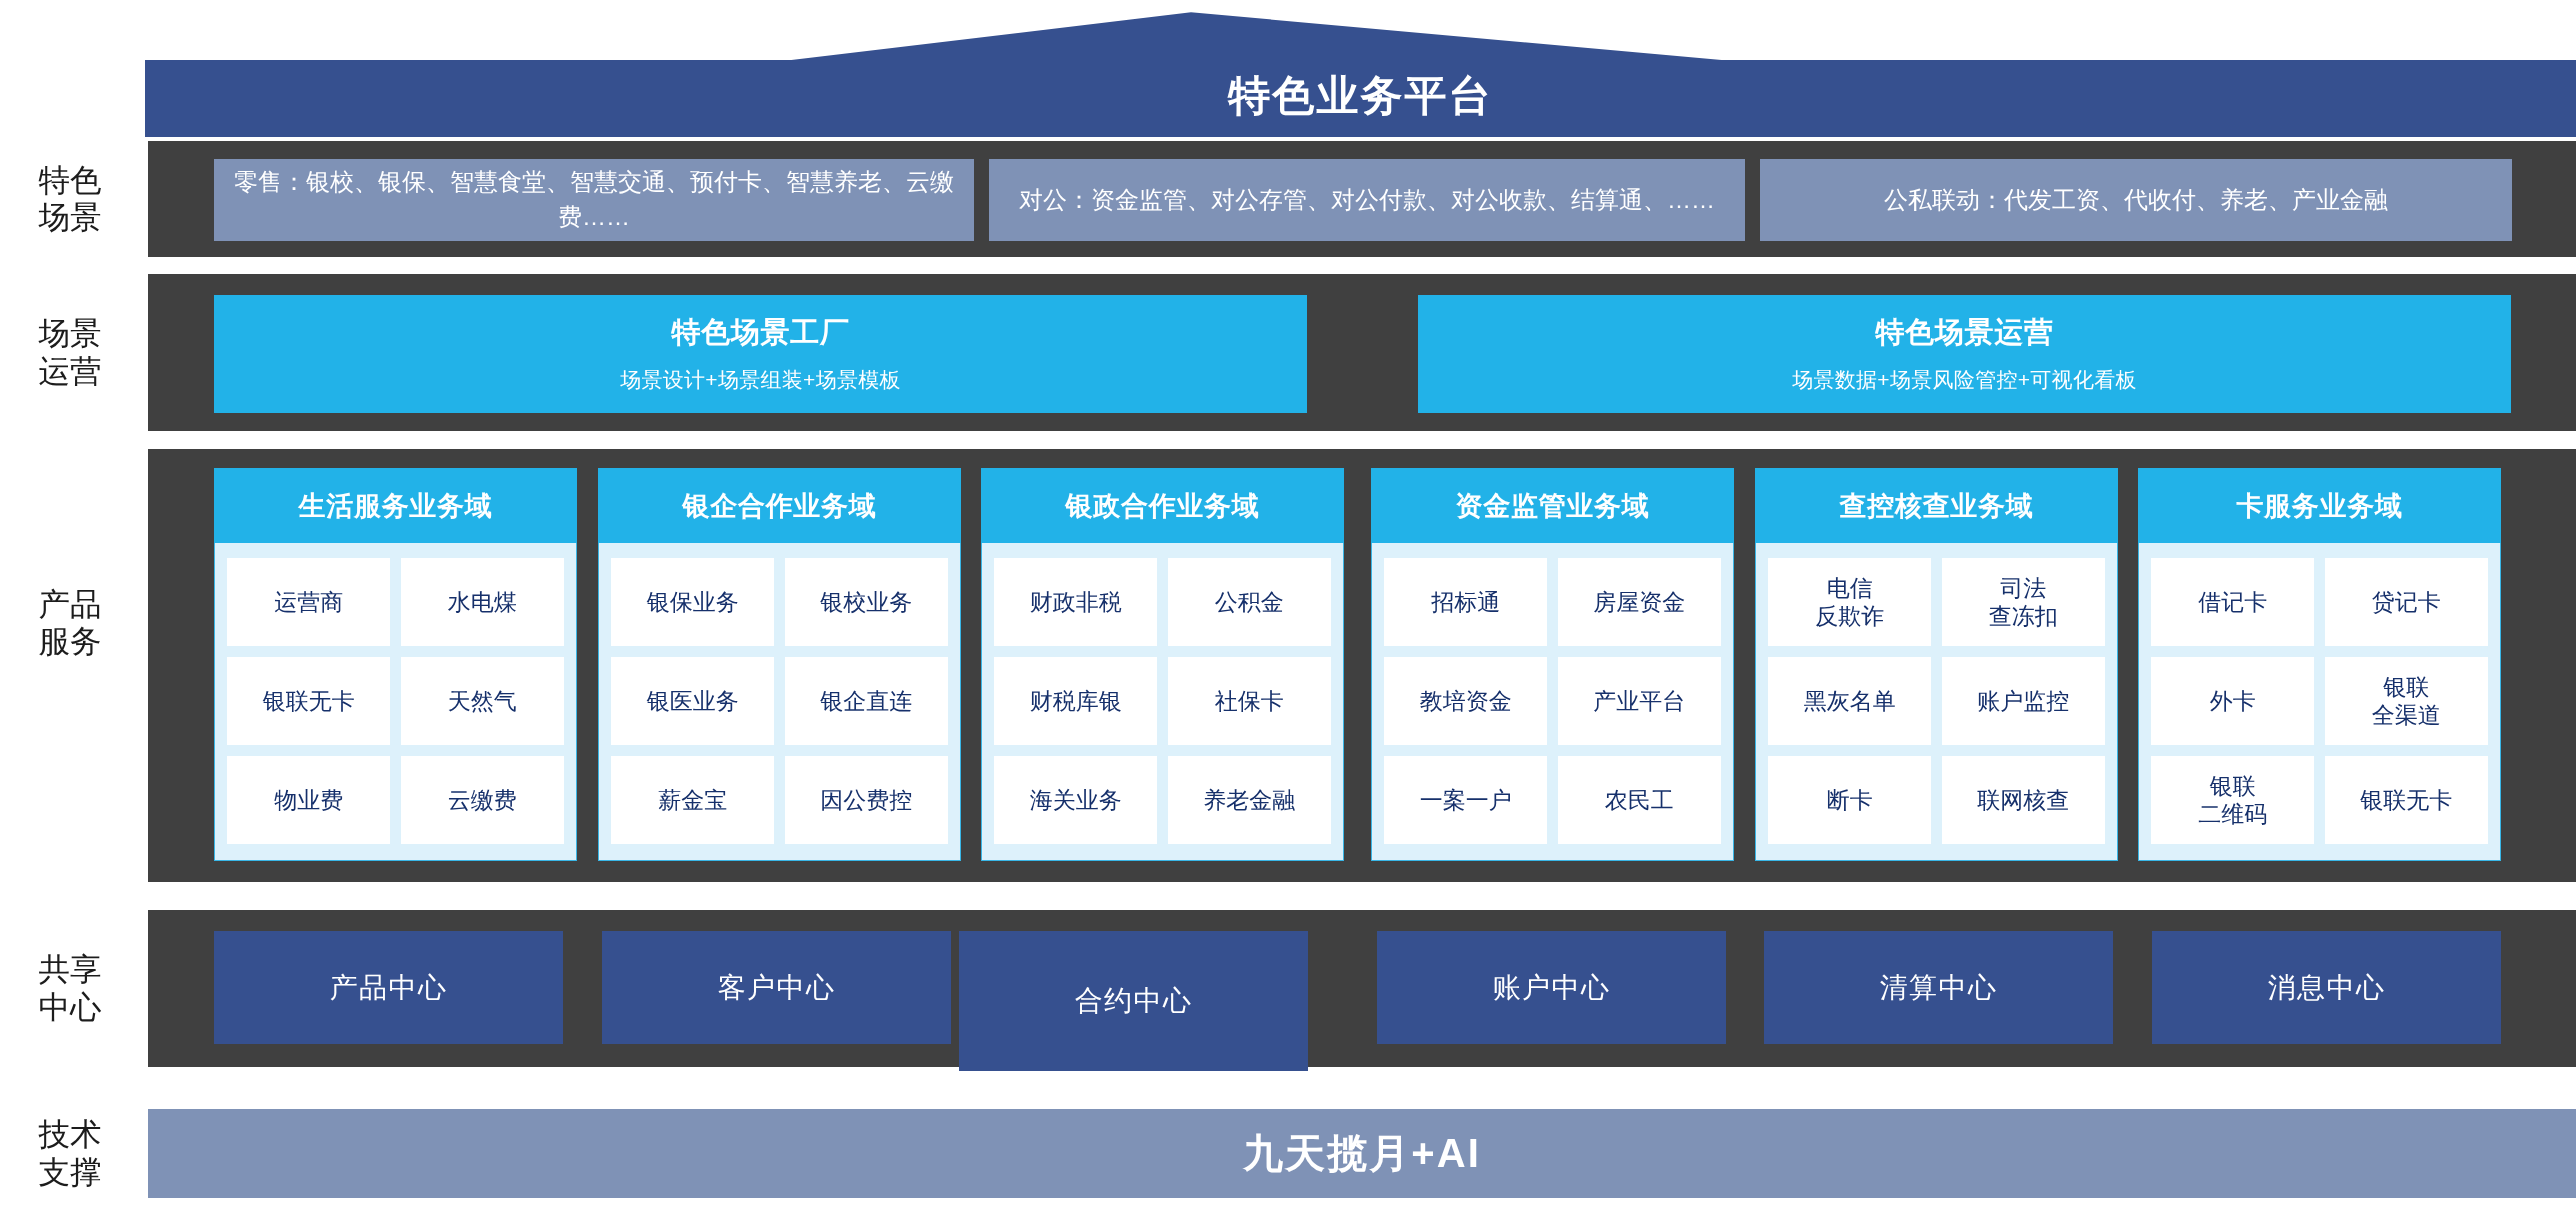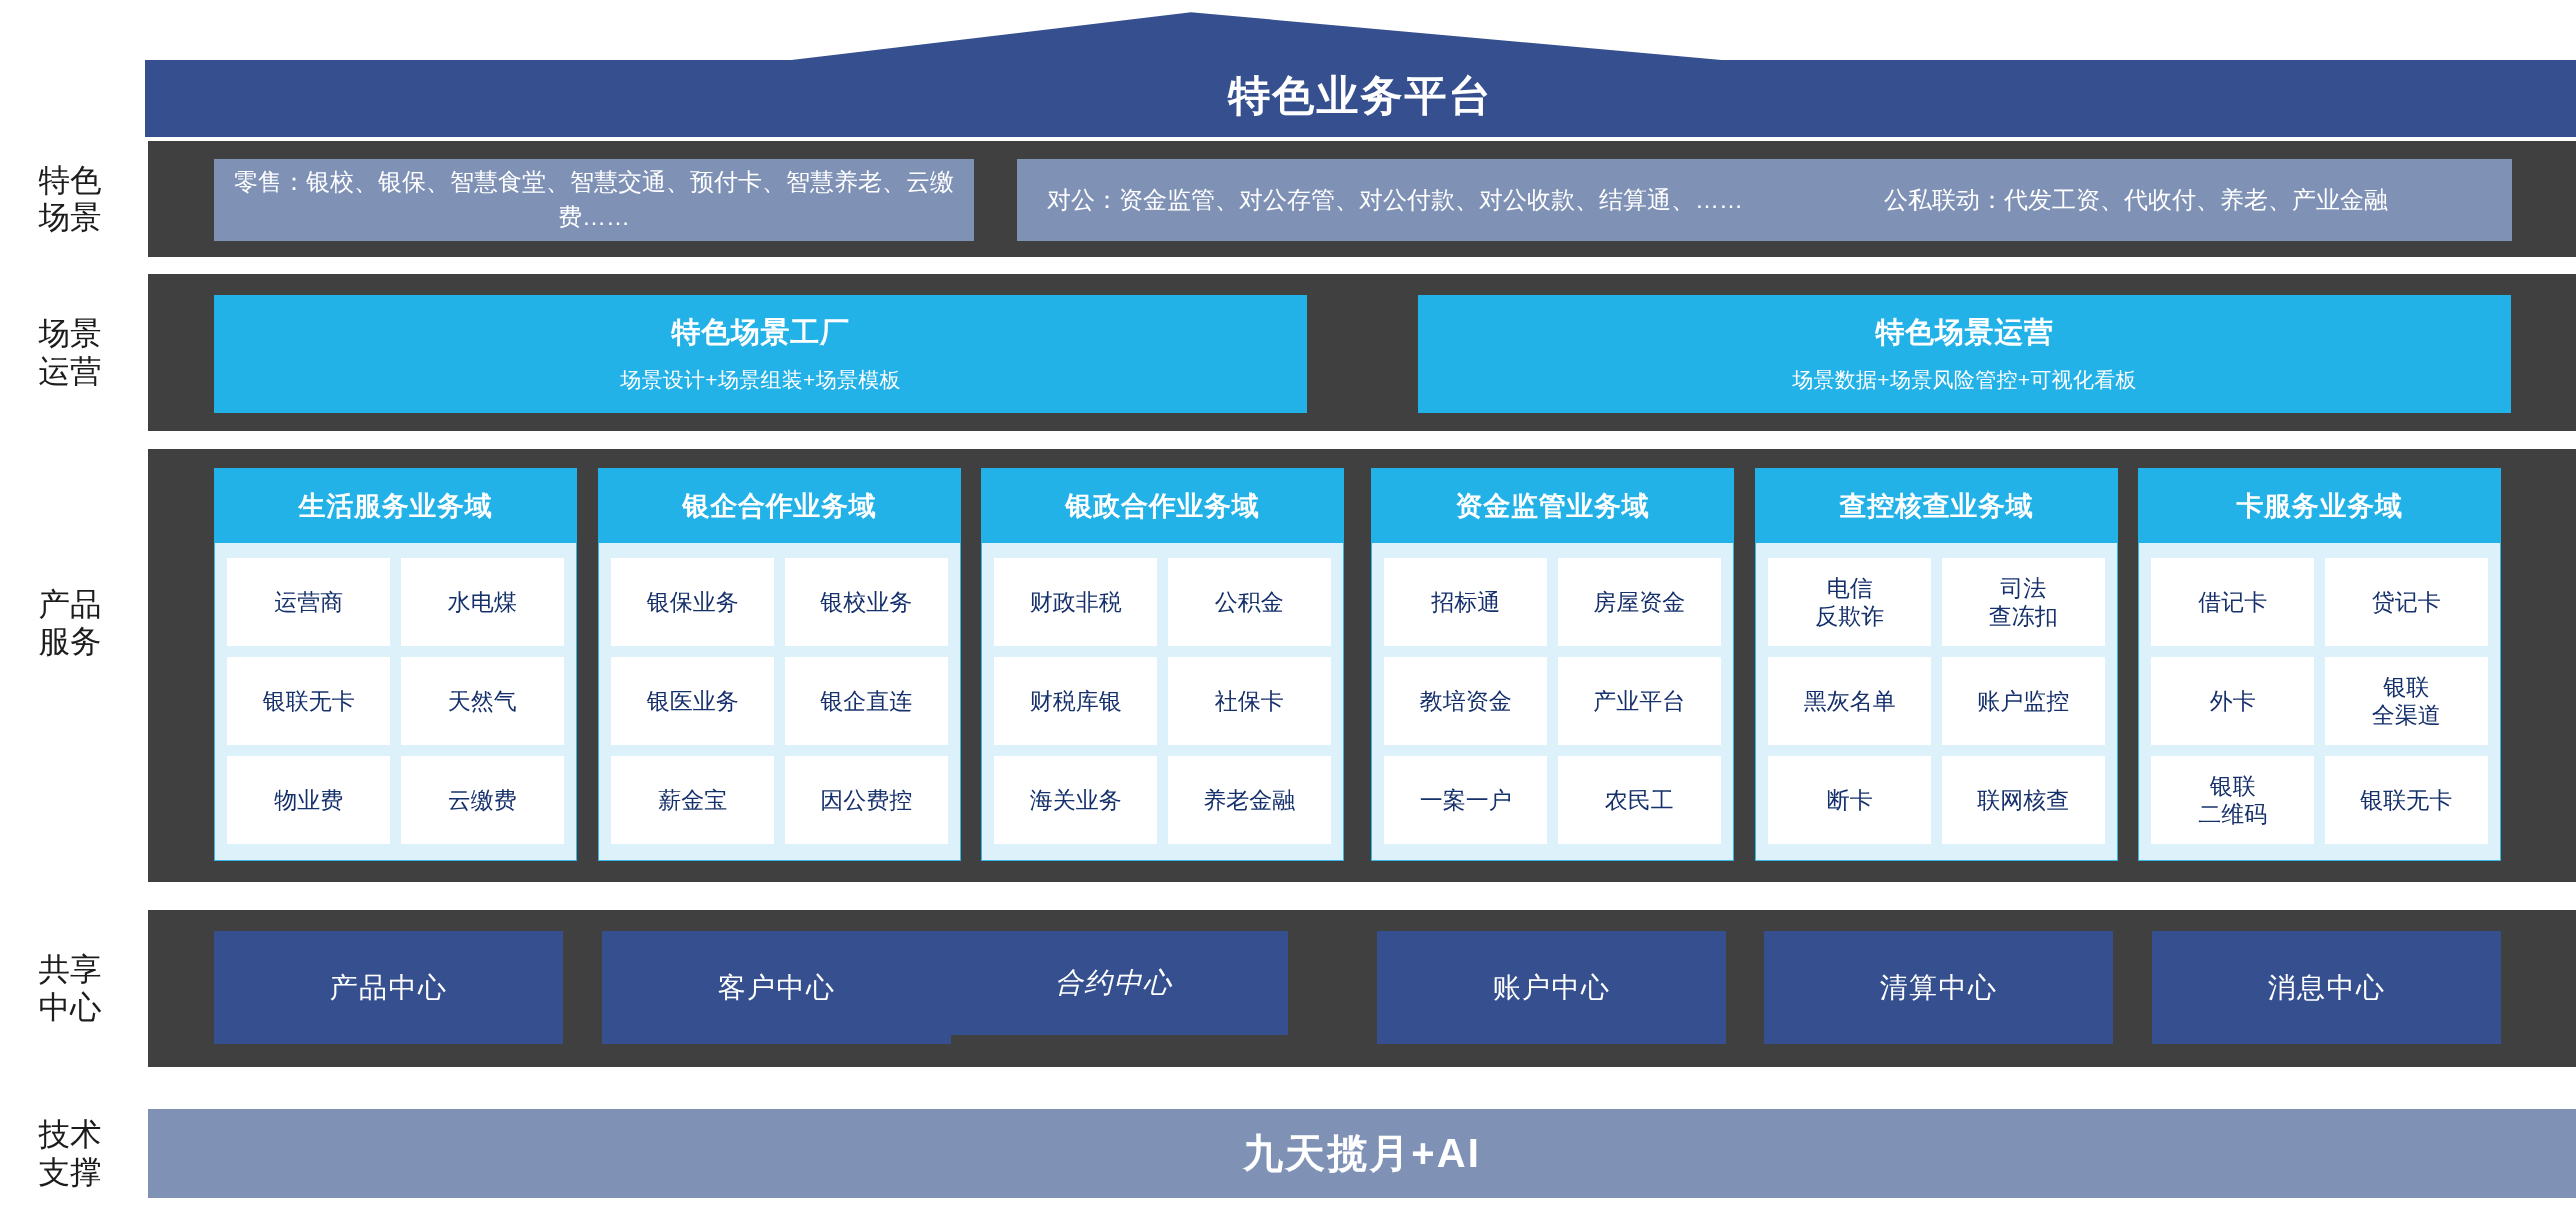--- a/index.html
+++ b/index.html
@@ -197,21 +197,21 @@
   <div class="roof-band"></div>
   <div class="roof-title">特色业务平台</div>
 </div>
 
 <div class="rail-label" style="top:141px; height:116px;">
   <span>特色</span>
   <span>场景</span>
 </div>
 <div class="panel" style="left:148px; top:141px; width:2428px; height:116px;">
   <div class="scene-box" style="left:66px; top:18px; width:760px; height:82px; position:absolute;">零售：银校、银保、智慧食堂、智慧交通、预付卡、智慧养老、云缴费……</div>
-  <div class="scene-box" style="left:841px; top:18px; width:756px; height:82px; position:absolute;margin-left:28px;">对公：资金监管、对公存管、对公付款、对公收款、结算通、……</div>
+  <div class="scene-box" style="left:841px; top:18px; width:756px; height:82px; position:absolute;">对公：资金监管、对公存管、对公付款、对公收款、结算通、……</div>
   <div class="scene-box" style="left:1612px; top:18px; width:752px; height:82px; position:absolute;">公私联动：代发工资、代收付、养老、产业金融</div>
 </div>
 
 <div class="rail-label" style="top:274px; height:157px;">
   <span>场景</span>
   <span>运营</span>
 </div>
 <div class="panel" style="left:148px; top:274px; width:2428px; height:157px;">
   <div class="ops-box" style="left:66px; top:20.5px; width:1093px; height:118px;">
     <div class="ops-title">特色场景工厂</div>
@@ -341,21 +341,21 @@
   </div>
 </div>
 
 <div class="rail-label" style="top:910px; height:157px;">
   <span>共享</span>
   <span>中心</span>
 </div>
 <div class="panel" style="left:148px; top:910px; width:2428px; height:157px;">
   <div class="center-box" style="left:66px;   top:21px; width:349px; height:113px;">产品中心</div>
   <div class="center-box" style="left:454px;  top:21px; width:349px; height:113px;">客户中心</div>
-  <div class="center-box" style="left:791px; top:21px; width:349px; height:104px;font-style:italic;">合约中心</div>
+  <div class="center-box" style="left:811px; top:21px; width:349px; height:140px;">合约中心</div>
   <div class="center-box" style="left:1229px; top:21px; width:349px; height:113px;">账户中心</div>
   <div class="center-box" style="left:1616px; top:21px; width:349px; height:113px;">清算中心</div>
   <div class="center-box" style="left:2004px; top:21px; width:349px; height:113px;">消息中心</div>
 </div>
 
 <div class="rail-label" style="top:1102px; height:103px;">
   <span>技术</span>
   <span>支撑</span>
 </div>
 <div class="tech-bar" style="left:148px; top:1109px; width:2428px; height:89px;">九天揽月+AI</div>

